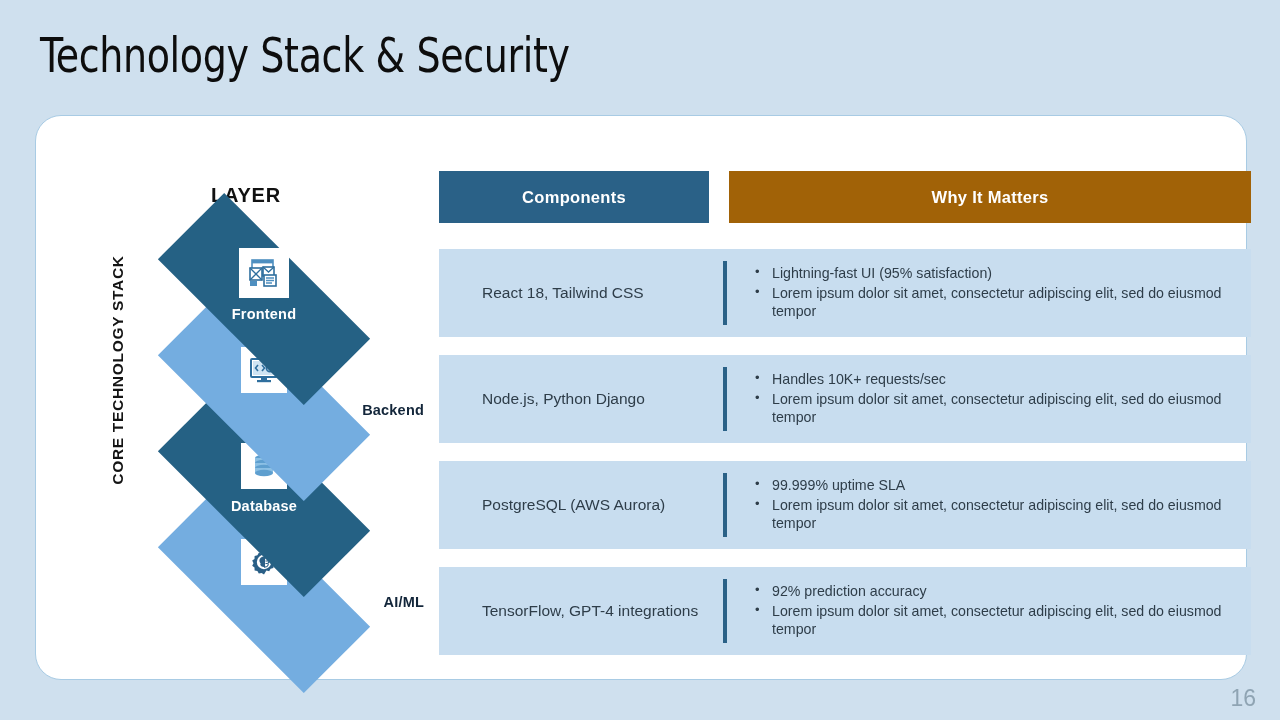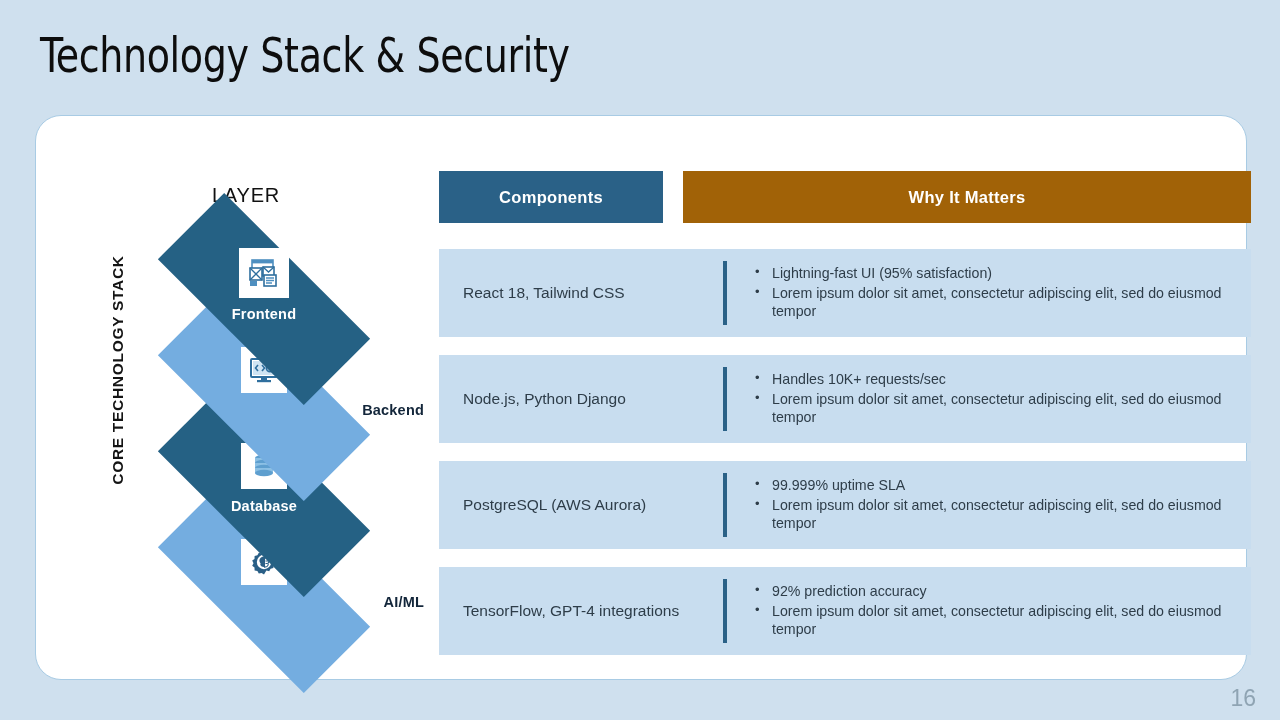--- a/index.html
+++ b/index.html
@@ -65,21 +65,21 @@
     color: #141414;
     font-family: "Liberation Sans", sans-serif;
   }
   .layer-heading {
     position: absolute;
     left: 0;
     top: 68px;
     width: 420px;
     text-align: center;
     font-size: 20px;
-    font-weight: normal;
+    font-weight: bold;
     letter-spacing: 0.8px;
     color: #111111;
   }
 
   .stack {
     position: absolute;
     left: 68px;
     top: 88px;
     width: 320px;
     height: 470px;
@@ -155,34 +155,34 @@
   }
   .th {
     display: flex;
     align-items: center;
     justify-content: center;
     color: #ffffff;
     font-size: 16.5px;
     font-weight: bold;
     letter-spacing: 0.3px;
   }
-  .th-components { width: 224px; background: #2a6187; }
+  .th-components { width: 270px; background: #2a6187; }
   .th-why { flex: 1; background: #a16207; }
 
   .trow {
     display: flex;
     height: 88px;
     margin-bottom: 18px;
     background: #c8ddef;
   }
   .td-component {
     width: 284px;
     display: flex;
     align-items: center;
-    padding-left: 24px;
+    padding-left: 43px;
     box-sizing: border-box;
     font-size: 15.5px;
     color: #2e3d49;
   }
   .td-why {
     flex: 1;
     display: flex;
     align-items: center;
     position: relative;
     padding-left: 32px;

